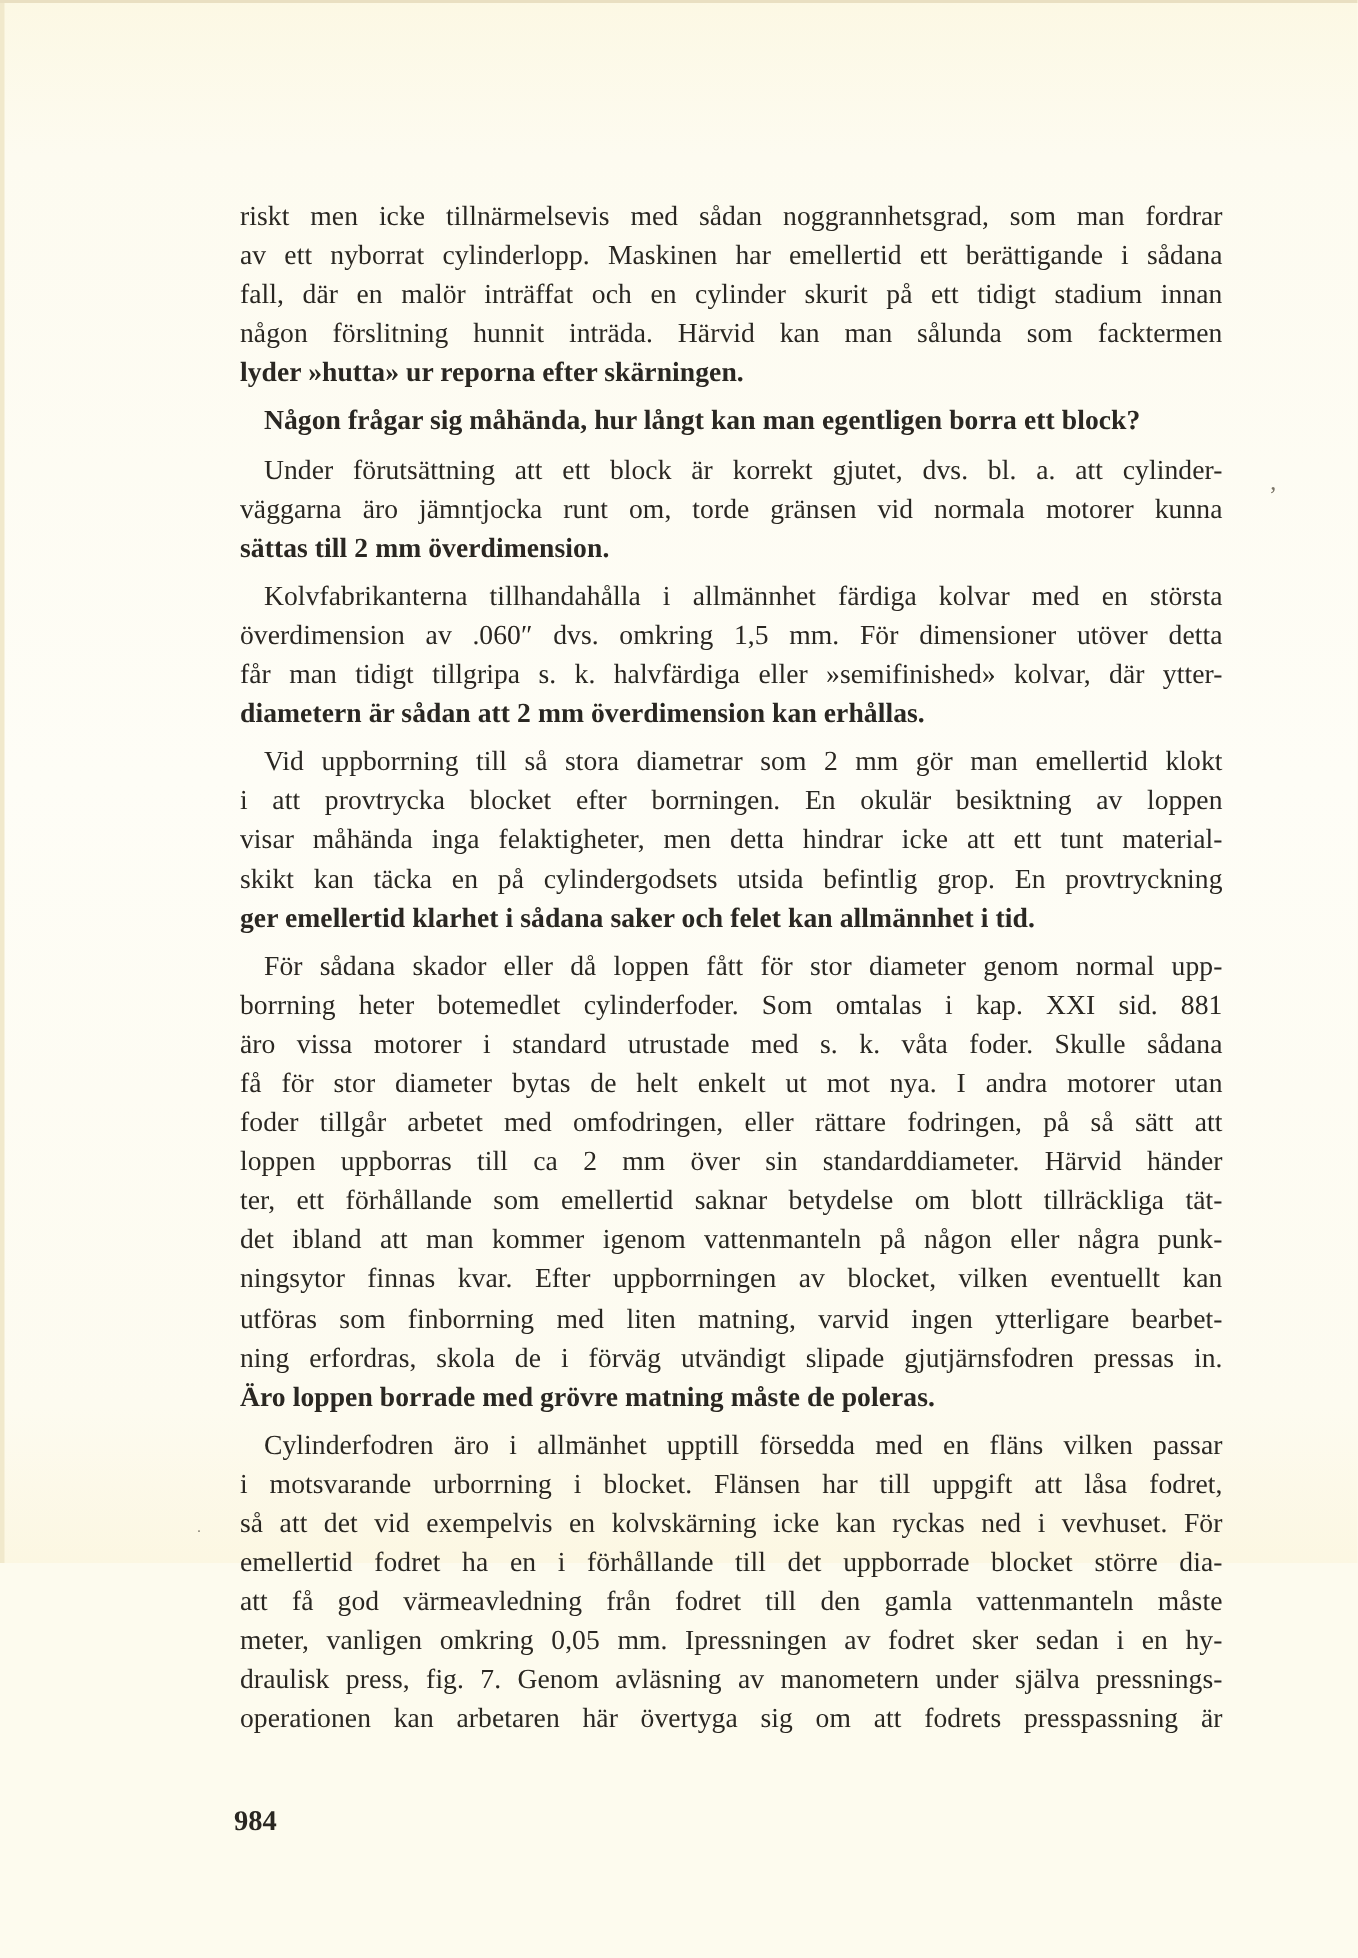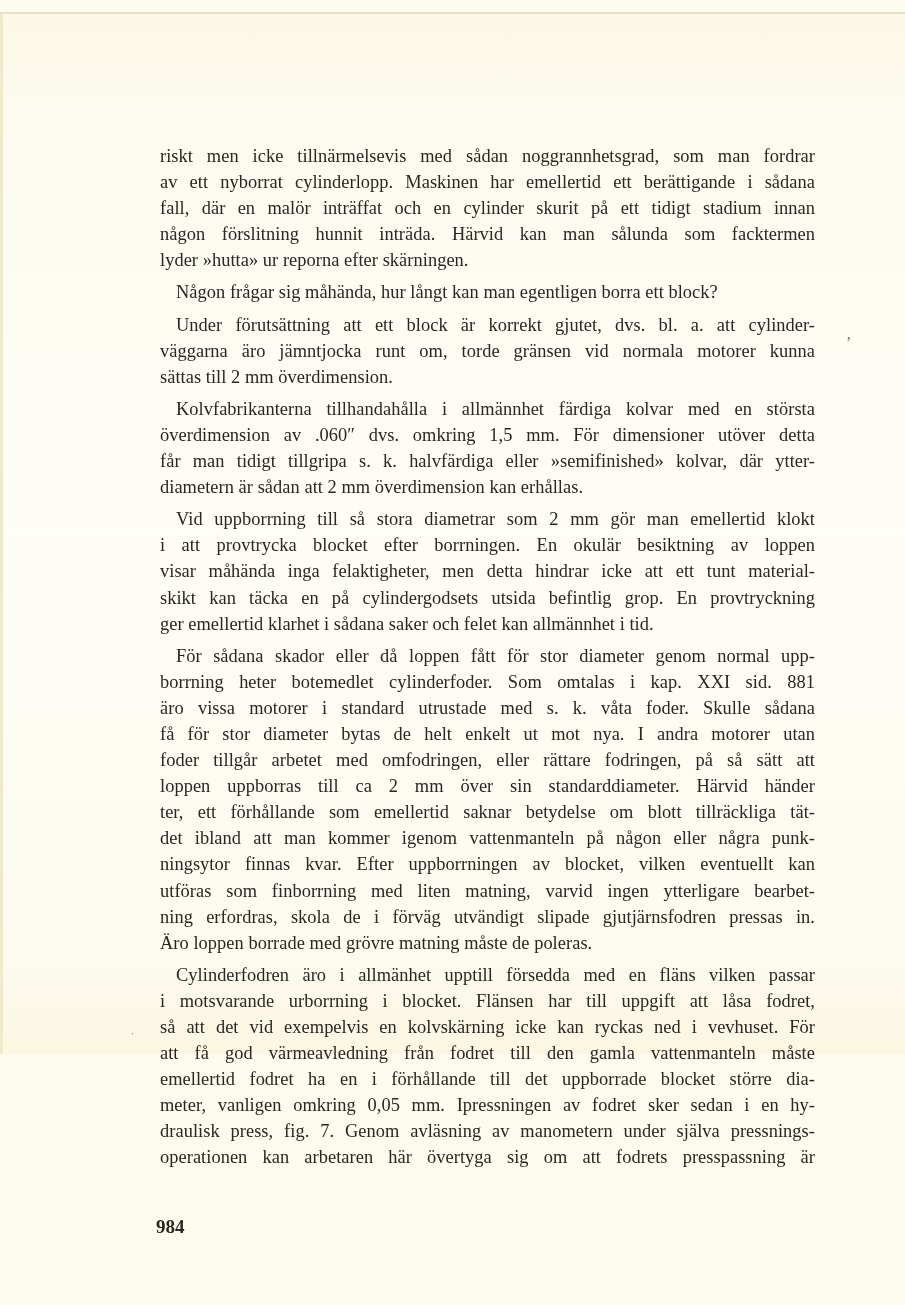--- a/index.html
+++ b/index.html
@@ -10,21 +10,21 @@
       width: 905px;
       height: 1305px;
       background: #fdfbee;
       position: relative;
       overflow: hidden;
       font-family: "Liberation Serif", "DejaVu Serif", serif;
       color: #2a2722;
     }
     .page {
       position: absolute;
-      left: 0; top: 12px;
+      left: 0; top: 0;
       width: 905px; height: 1042px;
       background: linear-gradient(180deg, #fcf8e4 0%, #fdfbf0 10%, #fefdf6 50%, #fdfbf0 90%, #fcf7e2 100%);
       box-shadow: inset 0 2px 0 #e9dfc2, inset 3px 0 0 #f1e9cc;
     }
     .text-block {
       position: absolute;
       left: 160px;
       top: 131px;
       width: 655px;
       font-size: 18.4px;
@@ -34,20 +34,21 @@
     }
     .line {
       display: block;
       height: 26.1px;
       white-space: nowrap;
       text-align: justify;
       text-align-last: justify;
     }
     .line.last {
       text-align-last: left;
+      font-weight: bold;
     }
     .line.indent {
       padding-left: 16px;
     }
     .para-gap {
       height: 6px;
     }
     .page-number {
       position: absolute;
       left: 156px;
@@ -113,22 +114,22 @@
         <span class="line">ningsytor finnas kvar. Efter uppborrningen av blocket, vilken eventuellt kan</span>
         <span class="line">utföras som finborrning med liten matning, varvid ingen ytterligare bearbet-</span>
         <span class="line">ning erfordras, skola de i förväg utvändigt slipade gjutjärnsfodren pressas in.</span>
         <span class="line last">Äro loppen borrade med grövre matning måste de poleras.</span>
       </div>
       <div class="para-gap"></div>
       <div class="paragraph">
         <span class="line indent">Cylinderfodren äro i allmänhet upptill försedda med en fläns vilken passar</span>
         <span class="line">i motsvarande urborrning i blocket. Flänsen har till uppgift att låsa fodret,</span>
         <span class="line">så att det vid exempelvis en kolvskärning icke kan ryckas ned i vevhuset. För</span>
+        <span class="line">emellertid fodret ha en i förhållande till det uppborrade blocket större dia-</span>
         <span class="line">att få god värmeavledning från fodret till den gamla vattenmanteln måste</span>
-        <span class="line">emellertid fodret ha en i förhållande till det uppborrade blocket större dia-</span>
         <span class="line">meter, vanligen omkring 0,05 mm. Ipressningen av fodret sker sedan i en hy-</span>
         <span class="line">draulisk press, fig. 7. Genom avläsning av manometern under själva pressnings-</span>
         <span class="line">operationen kan arbetaren här övertyga sig om att fodrets presspassning är</span>
       </div>
     </div>
   <div class="page-number">984</div>
   <span class="speck" style="left:846px; top:322px;">ʼ</span>
   <span class="speck" style="left:131px; top:1016px; font-size:10px;">·</span>
 </div>
 

